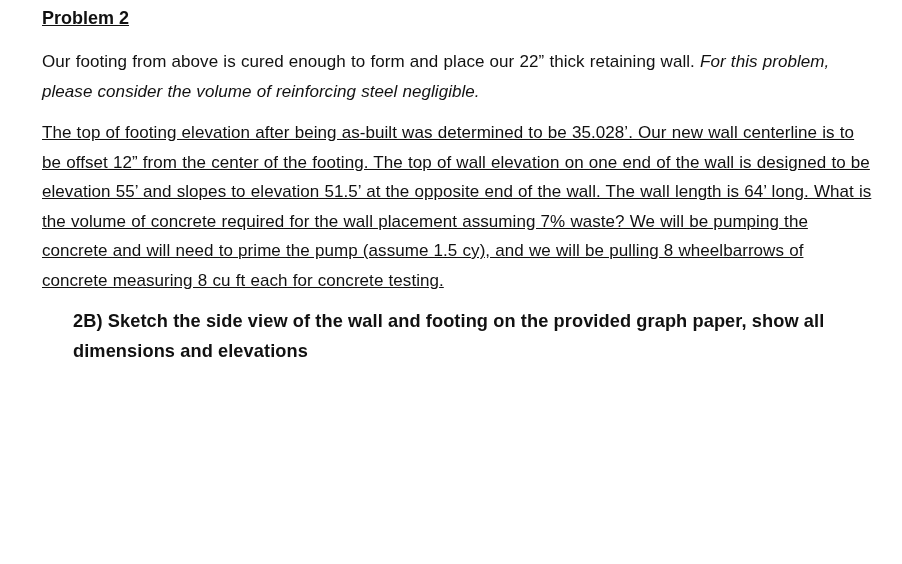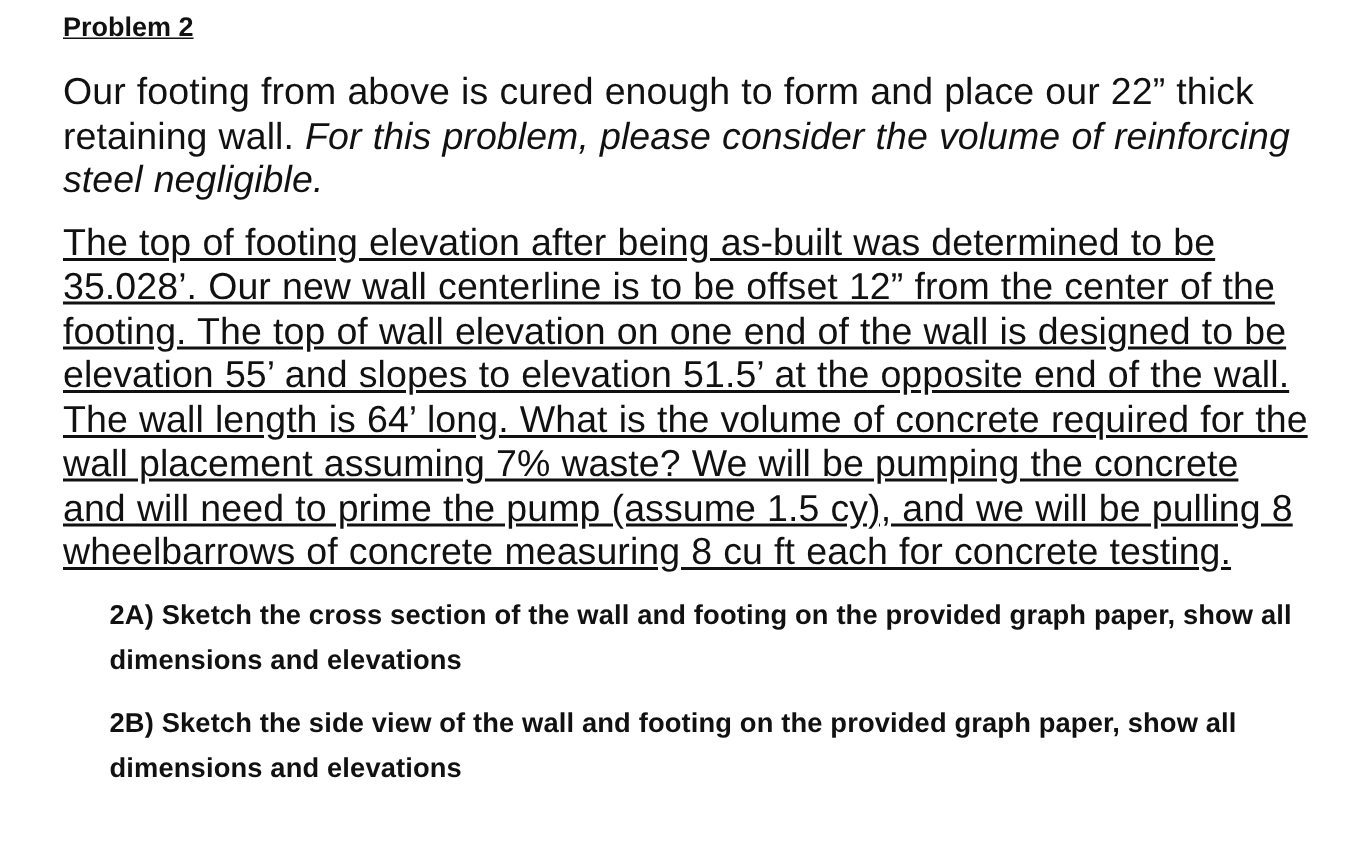--- a/index.html
+++ b/index.html
@@ -23,21 +23,21 @@
     }
     .title {
       font-weight: bold;
       text-decoration: underline;
       font-size: 18px;
       line-height: 24px;
       margin: 0;
       padding: 0;
     }
     .para {
-      font-size: 25px;
+      font-size: 17px;
       line-height: 29.5px;
       margin: 0;
       letter-spacing: 0.05px;
       word-spacing: 0.4px;
     }
     .para1 { margin-top: 17px; }
     .para2 { margin-top: 12px; text-decoration: underline; }
     .italic { font-style: italic; }
     .tasks {
       margin-left: 31px;
@@ -56,16 +56,15 @@
 <body>
 
 <div class="page">
   <h2 class="title">Problem 2</h2>
 
   <p class="para para1"><span>Our footing from above is cured enough to form and place our 22” thick retaining wall.  </span><span class="italic">For this problem, please consider the volume of reinforcing steel negligible.</span></p>
 
   <p class="para para2">The top of footing elevation after being as-built was determined to be 35.028’.   Our new wall centerline is to be offset 12” from the center of the footing.  The top of wall elevation on one end of the wall is designed to be elevation 55’ and slopes to elevation 51.5’ at the opposite end of the wall.  The wall length is 64’ long.   What is the volume of concrete required for the wall placement assuming 7% waste?  We will be pumping the concrete and will need to prime the pump (assume 1.5 cy), and we will be pulling 8 wheelbarrows of concrete measuring 8 cu ft each for concrete testing.</p>
 
   <div class="tasks">
-    <p class="task">2A) Sketch the cross section of the wall and footing on the provided graph paper, show all dimensions and elevations</p>
     <p class="task">2B) Sketch the side view of the wall and footing on the provided graph paper, show all dimensions and elevations</p>
   </div>
 </div>
 
 </body></html>

